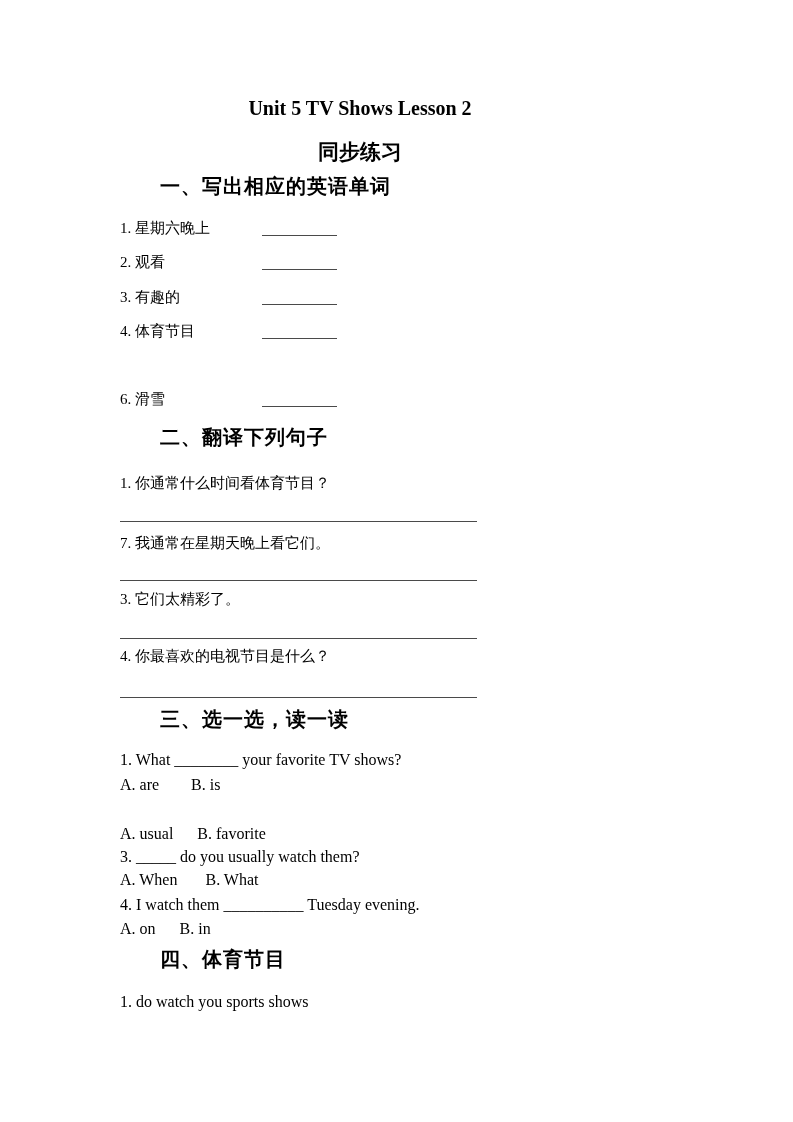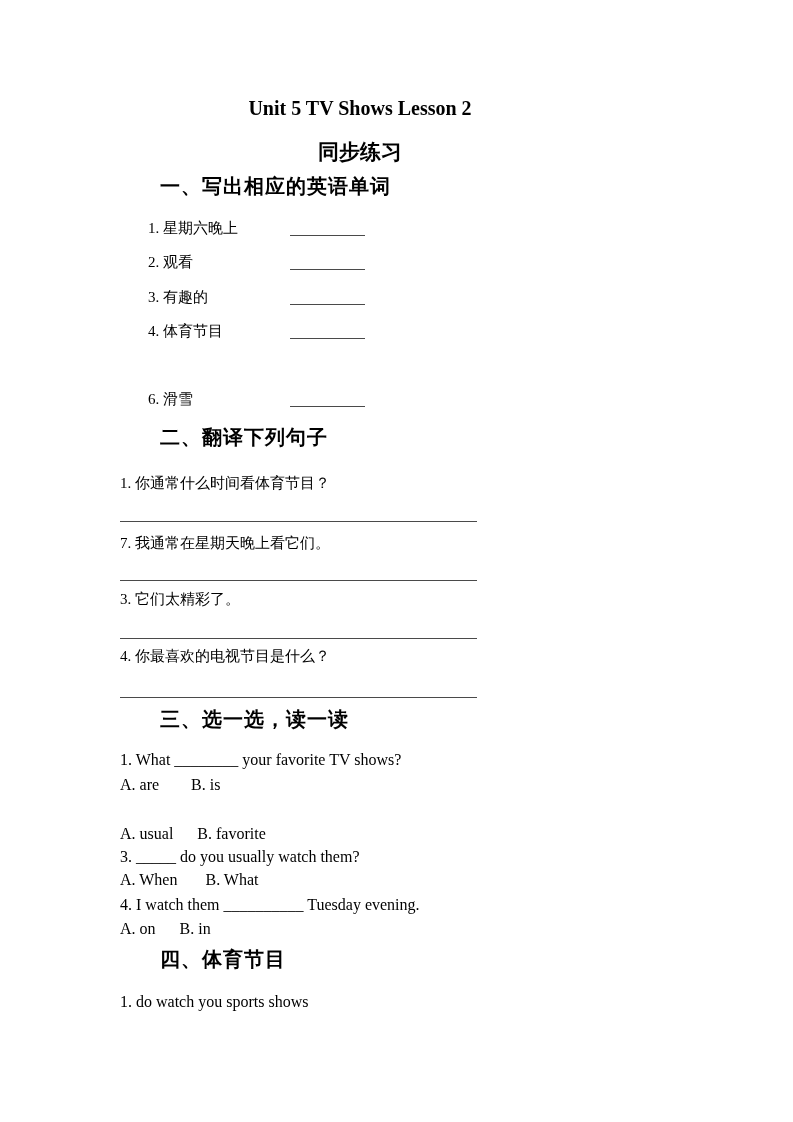--- a/index.html
+++ b/index.html
@@ -23,21 +23,21 @@
   }
   .sec-heading{
     position:absolute;left:118px;
     font-weight:bold;font-size:20px;line-height:1.2;
     font-family:"Liberation Sans","DejaVu Sans",sans-serif;
     letter-spacing:1px;
     margin-left:42px;
   }
   .vocab-row{
     position:absolute;left:120px;height:20px;width:420px;
-    font-size:15px;line-height:1.2;margin-left:28px;
+    font-size:15px;line-height:1.2;
   }
   .vocab-blank{
     position:absolute;left:142px;top:16px;width:75px;height:0;
     border-bottom:1px solid #4a4a4a;
   }
   .trans-item{
     position:absolute;left:120px;
     font-size:15px;line-height:1.2;
   }
   .answer-line{

